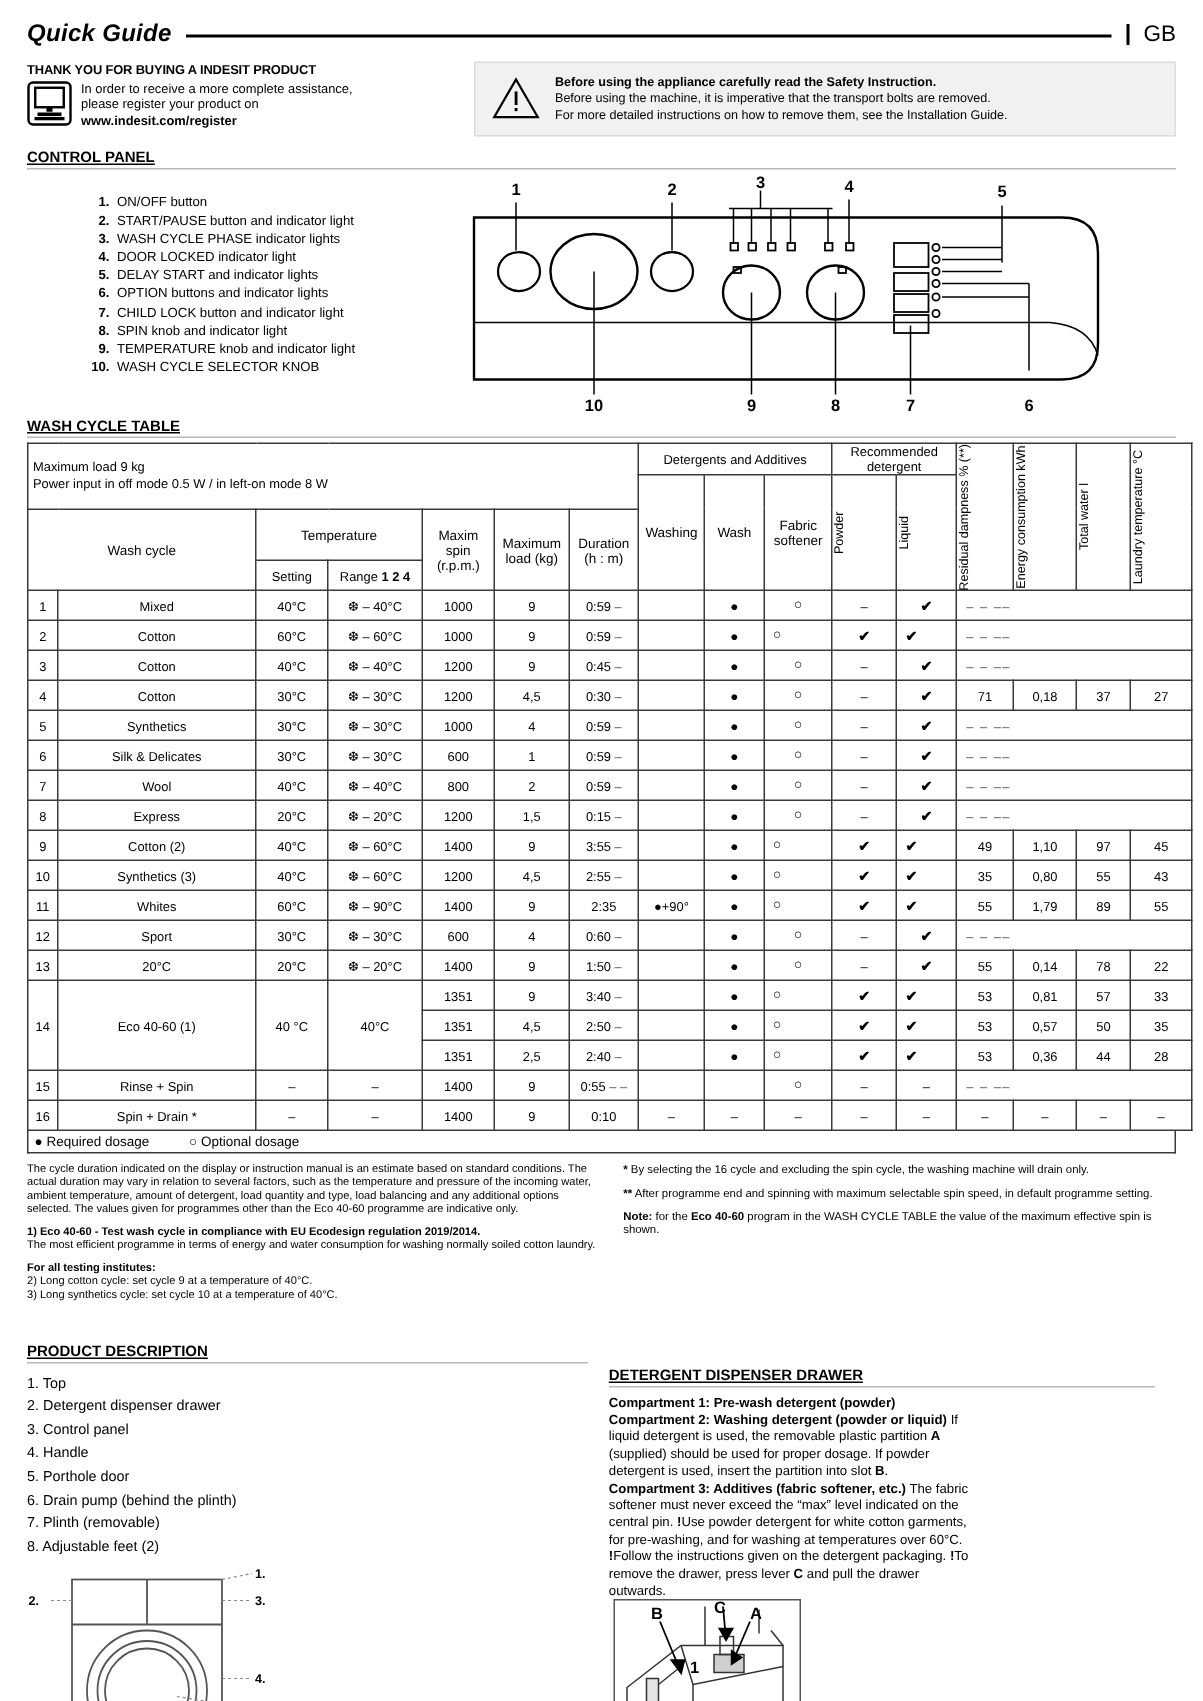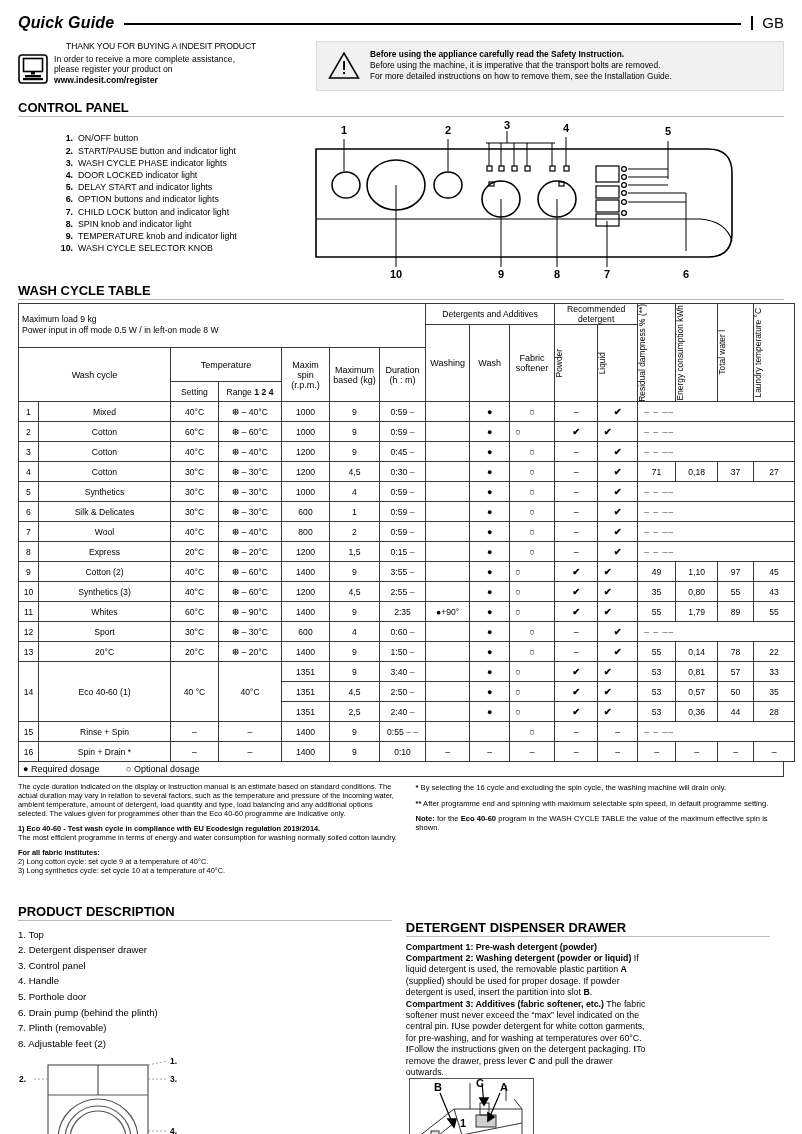--- a/index.html
+++ b/index.html
@@ -16,34 +16,34 @@
 
   
   .hdr { display:flex; align-items:center; gap:10px; }
   .hdr-title { font-style:italic; font-weight:bold; font-size:16px; letter-spacing:.2px; white-space:nowrap; }
   .hdr-rule { flex:1; height:0; border-top:2px solid #000; margin-top:2px; }
   .hdr-lang { font-weight:normal; font-size:15px; padding-left:9px; border-left:2px solid #000; line-height:14px; }
 
   
   .band { display:flex; margin-top:9px; align-items:flex-start; }
   .thanks { width:288px; }
-  .thanks-title { font-weight:normal; font-size:8.6px; letter-spacing:-.1px;margin-left:48px; }
+  .thanks-title { font-weight:bold; font-size:8.6px; letter-spacing:-.1px; }
   .thanks-body { display:flex; gap:6px; margin-top:3px; }
   .monitor { width:30px; height:30px; flex:0 0 30px; position:relative; }
   .monitor svg { display:block; }
   .thanks-lines { font-size:8.6px; line-height:10.4px; }
 
   .safety { margin-left:10px; flex:1; background:#f1f1f1; border:1px solid #dcdcdc;
             display:flex; gap:9px; padding:7px 8px 7px 10px; }
   .warn { width:34px; flex:0 0 34px; display:flex; align-items:center; justify-content:center;}
   .safety-txt { font-size:8.4px; line-height:11.2px; }
   .safety-txt .b { font-weight:bold; }
 
   
-  .sec-title { font-weight:bold; font-size:13px; margin-top:9px; }
+  .sec-title { font-weight:bold; font-size:10px; margin-top:9px;text-decoration:underline; }
   .sec-rule { border-top:1.5px solid #b9b9b9; margin-top:1px; }
 
   
   .cp-wrap { display:flex; margin-top:4px; }
   .cp-list { width:290px; font-size:8.8px; line-height:12.2px; padding-top:3px; }
   .cp-list li { list-style:none; display:flex; gap:5px; }
   .cp-list .n { font-weight:bold; width:15px; text-align:right; flex:0 0 15px; }
   .cp-dia { flex:1; position:relative; height:160px; }
 
   
@@ -304,21 +304,21 @@
       <tr>
         <td colspan="2" rowspan="2" style="height:30px"><span class="hdr-c">Wash cycle</span></td>
         <td colspan="2"><span class="hdr-c">Temperature</span></td>
         <td rowspan="2">
           <div class="hdr-c">Maxim</div>
           <div class="hdr-c">spin</div>
           <div class="hdr-c">(r.p.m.)</div>
         </td>
         <td rowspan="2">
           <div class="hdr-c">Maximum</div>
-          <div class="hdr-c">based (kg)</div>
+          <div class="hdr-c">load (kg)</div>
         </td>
         <td rowspan="2">
           <div class="hdr-c">Duration</div>
           <div class="hdr-c">(h : m)</div>
         </td>
       </tr>
       <tr>
         <td class="sml"><span>Setting</span></td>
         <td class="sml">
           <span>Range</span> <b>1 2 4</b>
@@ -623,21 +623,21 @@
     <span>○ <span>Optional dosage</span></span>
   </div>
 
   <div class="notes">
     <div class="notes-l">
       <p>The cycle duration indicated on the display or instruction manual is an estimate based on standard conditions. The actual duration may vary in relation to several factors, such as the temperature and pressure of the incoming water, ambient temperature, amount of detergent, load quantity and type, load balancing and any additional options selected. The values given for programmes other than the Eco 40-60 programme are indicative only.</p>
       <p>
         <b>1) Eco 40-60 - Test wash cycle in compliance with EU Ecodesign regulation 2019/2014.</b><br><span>The most efficient programme in terms of energy and water consumption for washing normally soiled cotton laundry.</span>
       </p>
       <p>
-        <b>For all fabric institutes:</b><br>
+        <b>For all testing institutes:</b><br>
         <span>2)  Long cotton cycle: set cycle 9 at a temperature of 40°C.</span><br>
         <span>3)  Long synthetics cycle: set cycle 10 at a temperature of 40°C.</span>
       </p>
     </div>
     <div class="notes-r">
       <p>
         <b>*</b> <span>By selecting the 16 cycle and excluding the spin cycle, the washing machine will drain only.</span>
       </p>
       <p>
         <b>**</b> <span>After programme end and spinning with maximum selectable spin speed, in default programme setting.</span>

